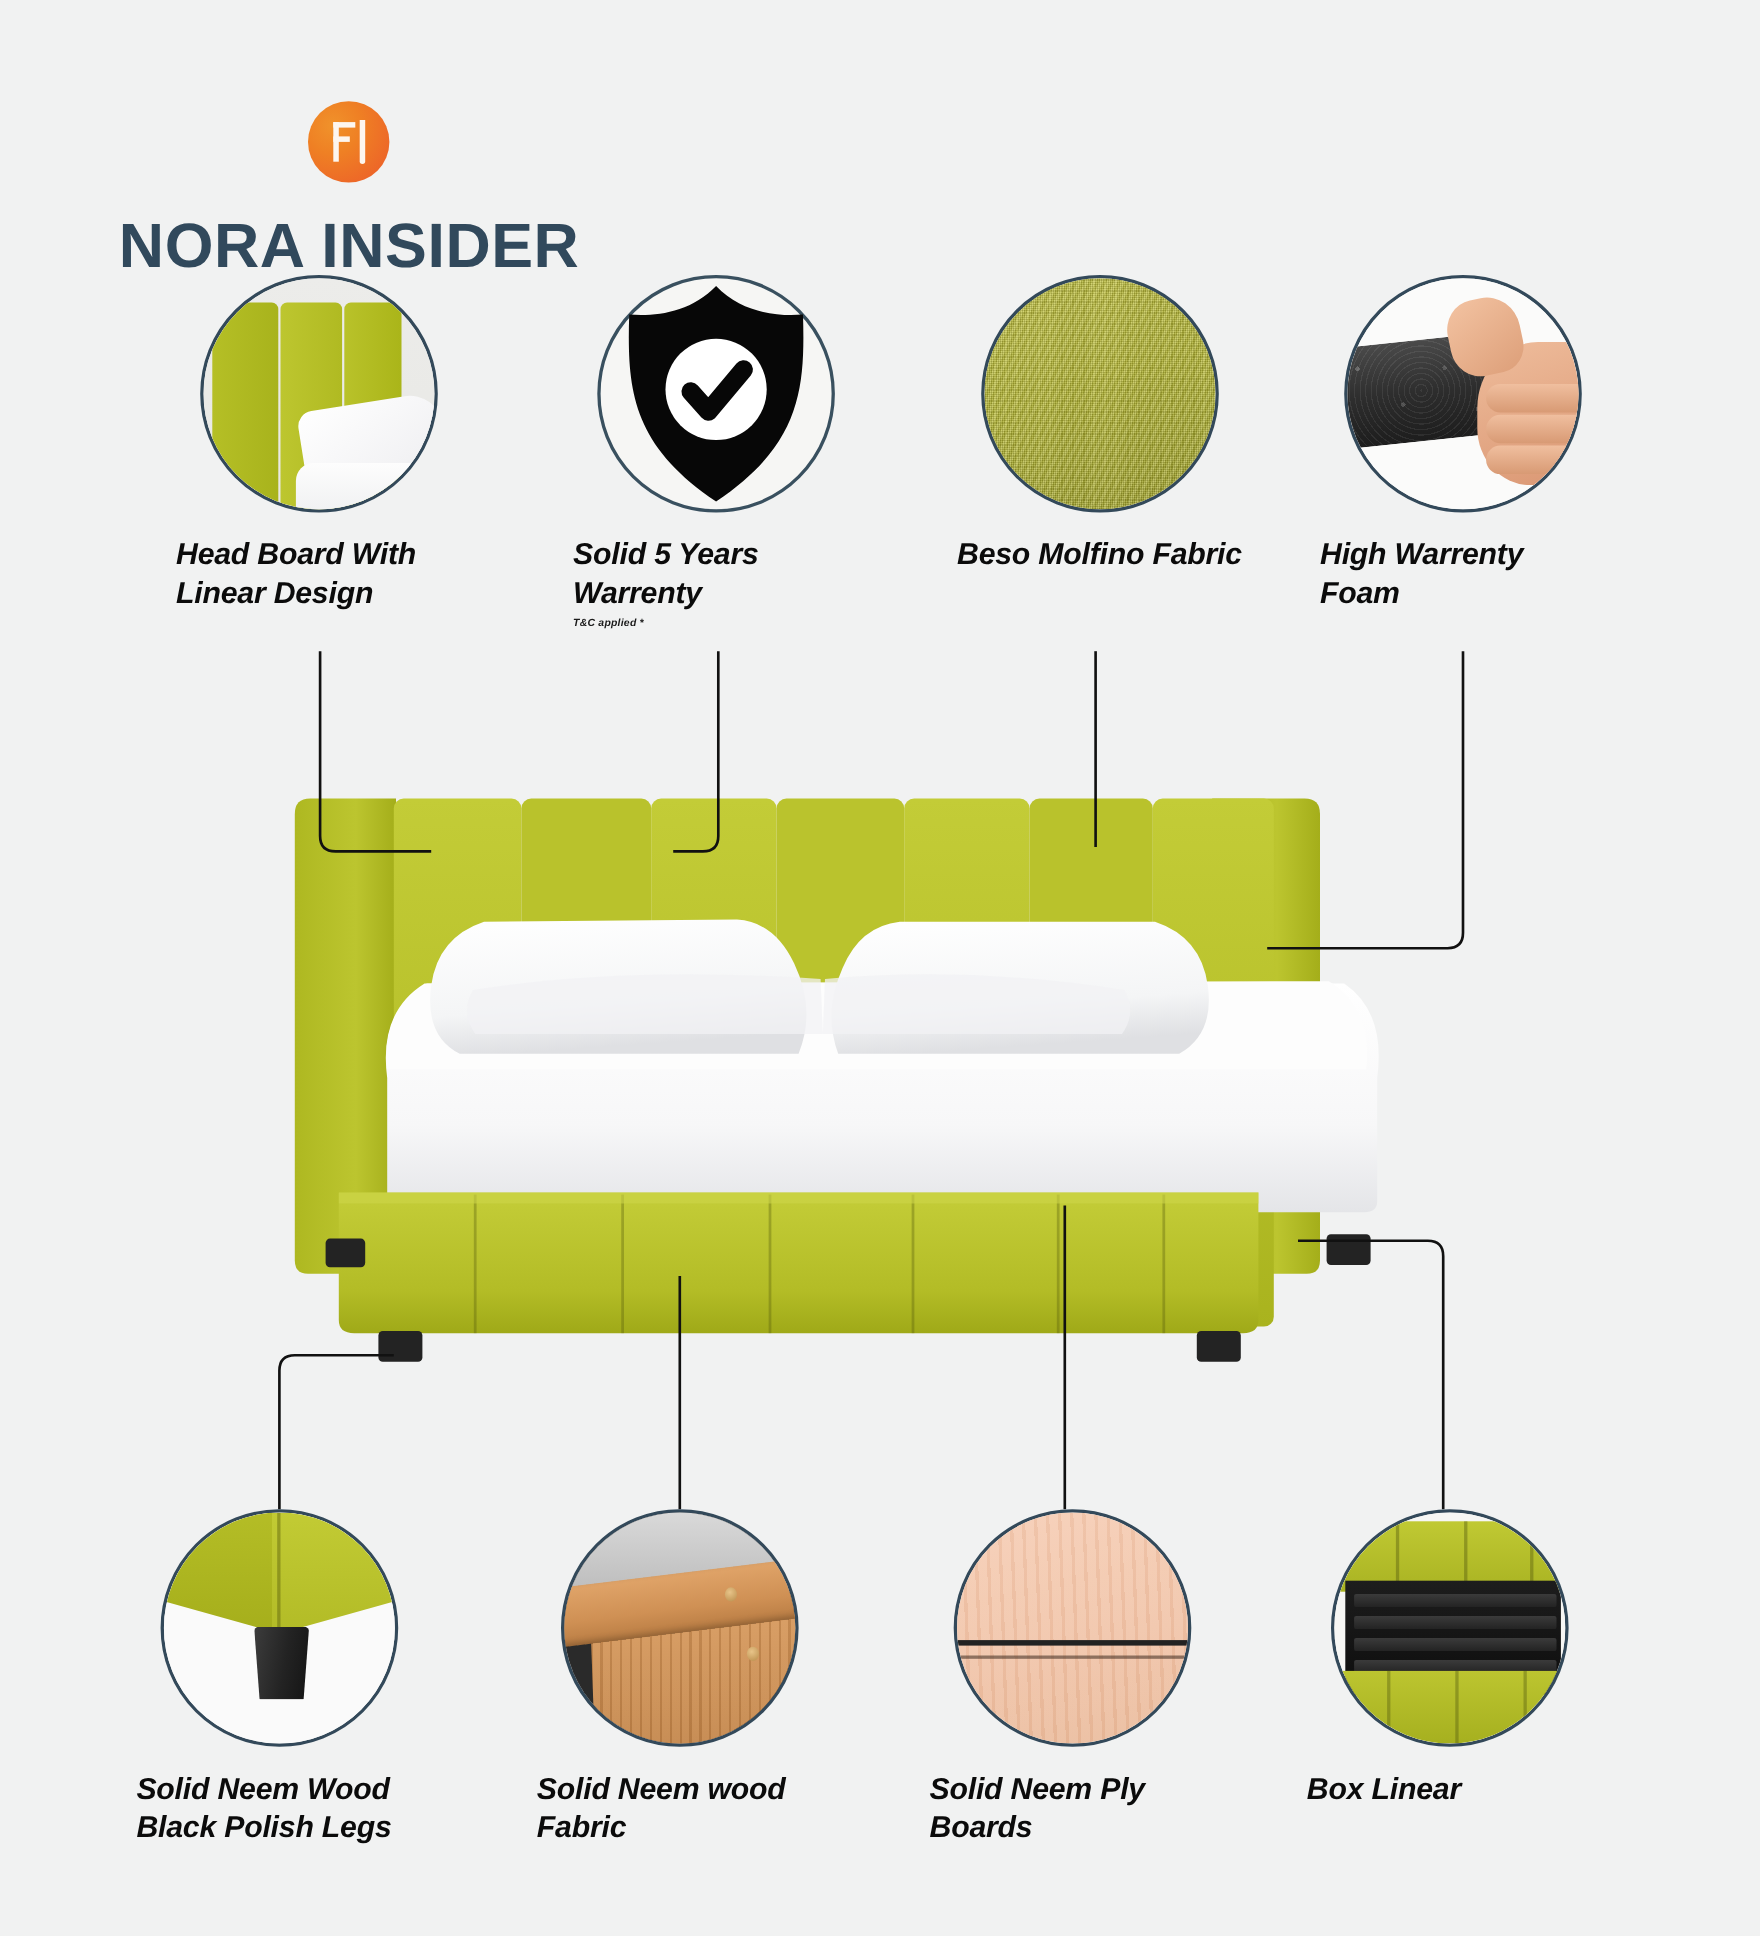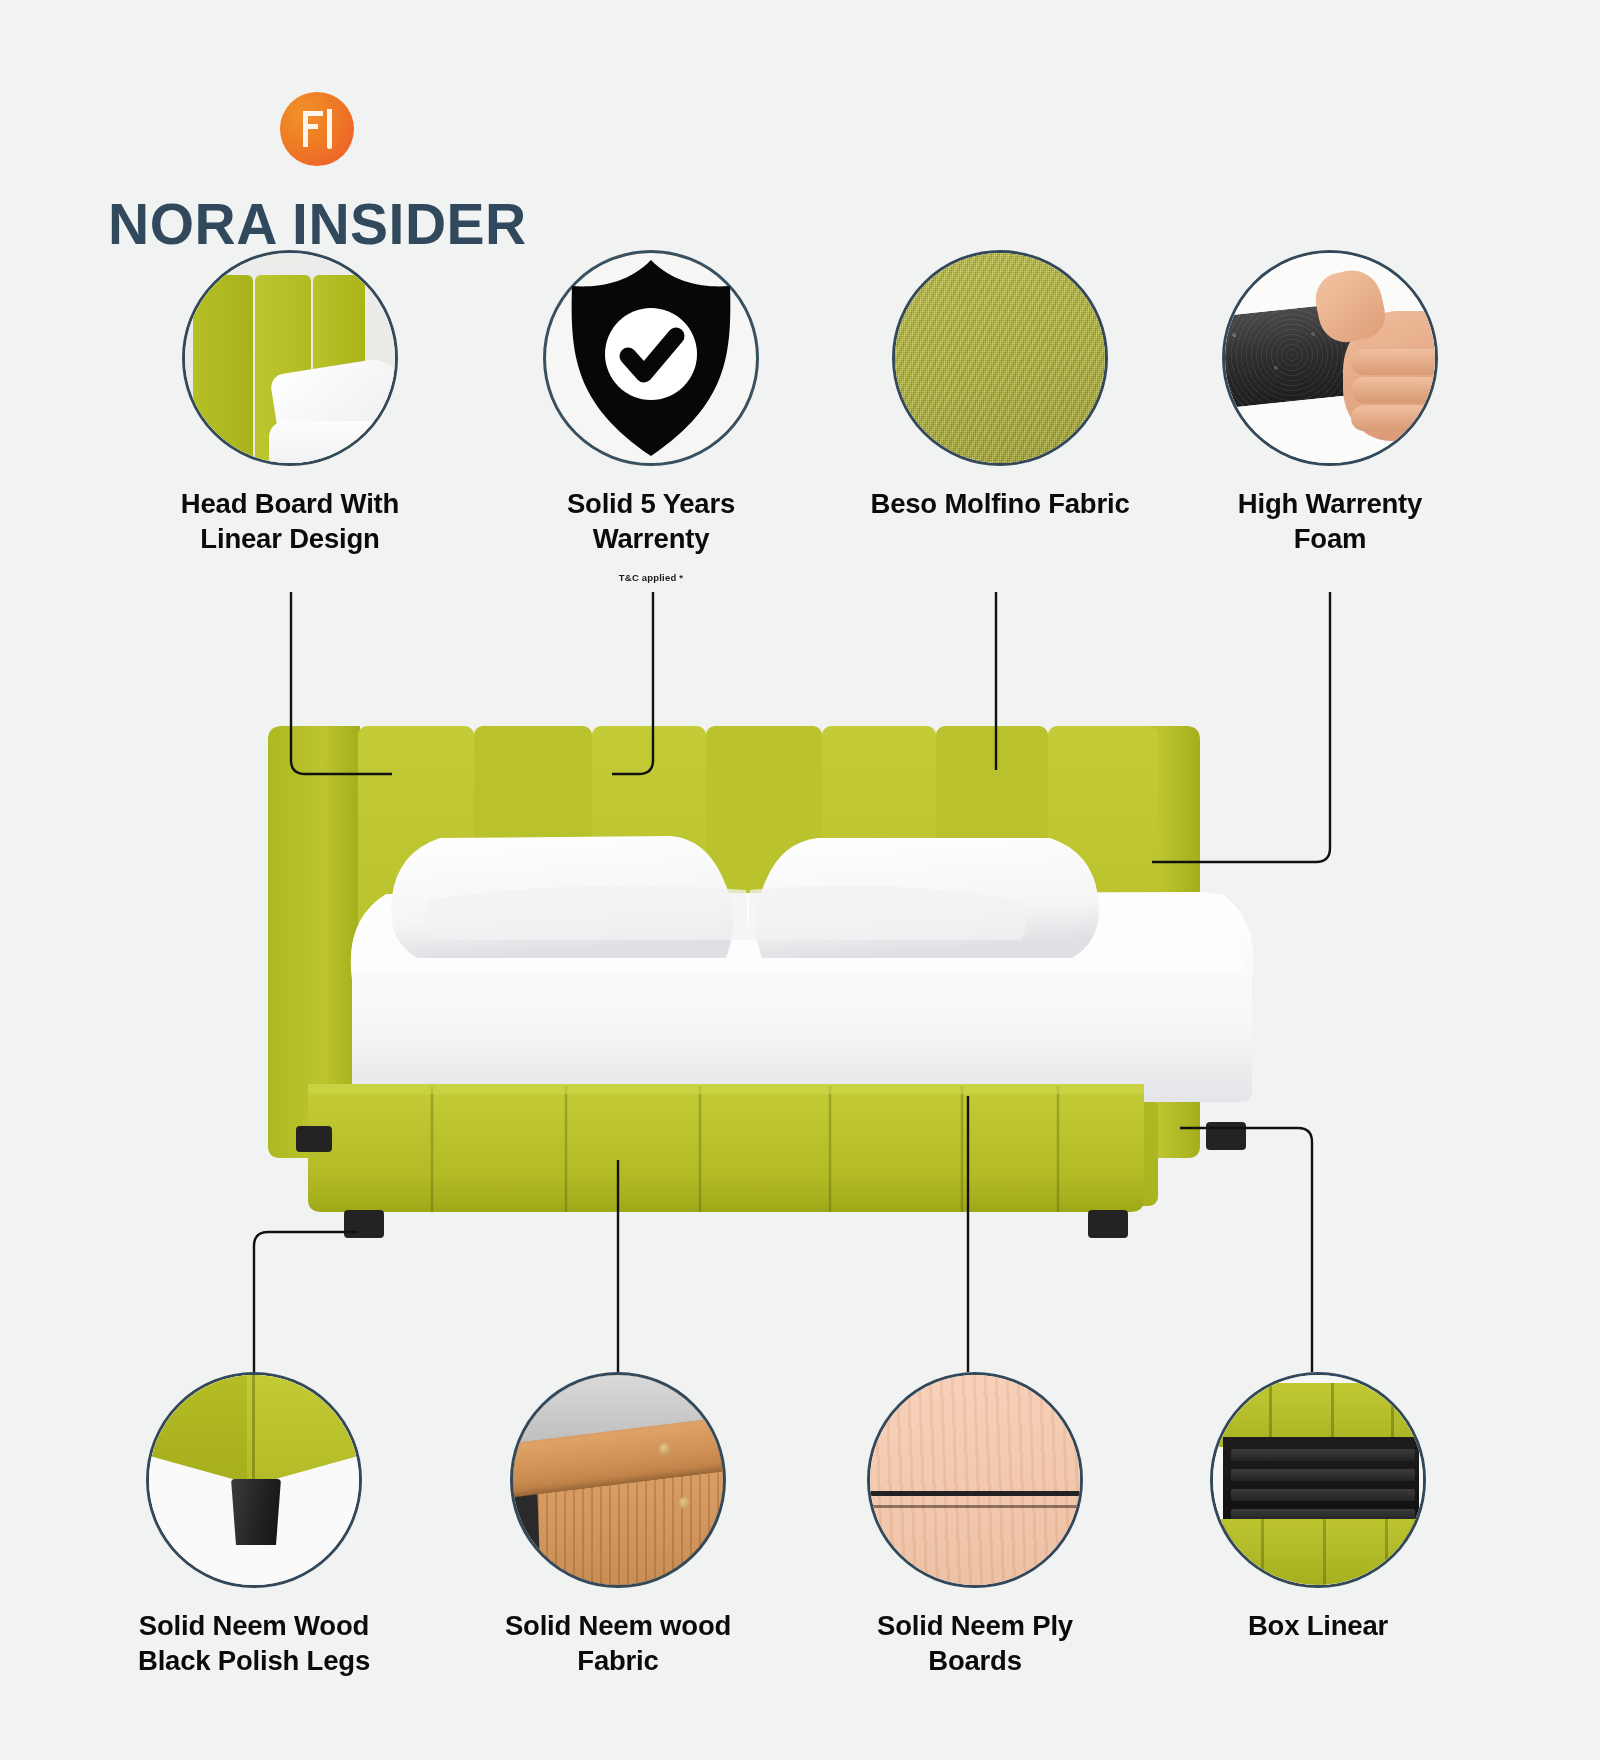--- a/index.html
+++ b/index.html
@@ -62,21 +62,21 @@
     letter-spacing: 0.5px;
     color: #31495c;
     white-space: nowrap;
     line-height: 1;
   }
 
   
   .feature {
     position: absolute;
     width: 260px;
-    text-align: center;
+    font-style: italic;
   }
   .circle {
     width: 216px;
     height: 216px;
     margin: 0 auto;
     border-radius: 50%;
     border: 3px solid #33495a;
     overflow: hidden;
     position: relative;
     background: #f6f6f4;
@@ -87,21 +87,21 @@
     font-size: 27.5px;
     font-weight: 700;
     line-height: 1.28;
     color: #0b0b0b;
     letter-spacing: -0.2px;
   }
   .fsub {
     font-size: 9.5px;
     font-weight: 700;
     color: #1a1a1a;
-    margin-top: 16px;
+    margin-top: 5px;
     letter-spacing: 0.2px;
   }
 
   
   .art-headboard {
     position: absolute; inset: 0;
     background: linear-gradient(180deg,#ececea 0%,#e8e8e4 100%);
   }
   .art-headboard .hb-panel {
     position: absolute;

